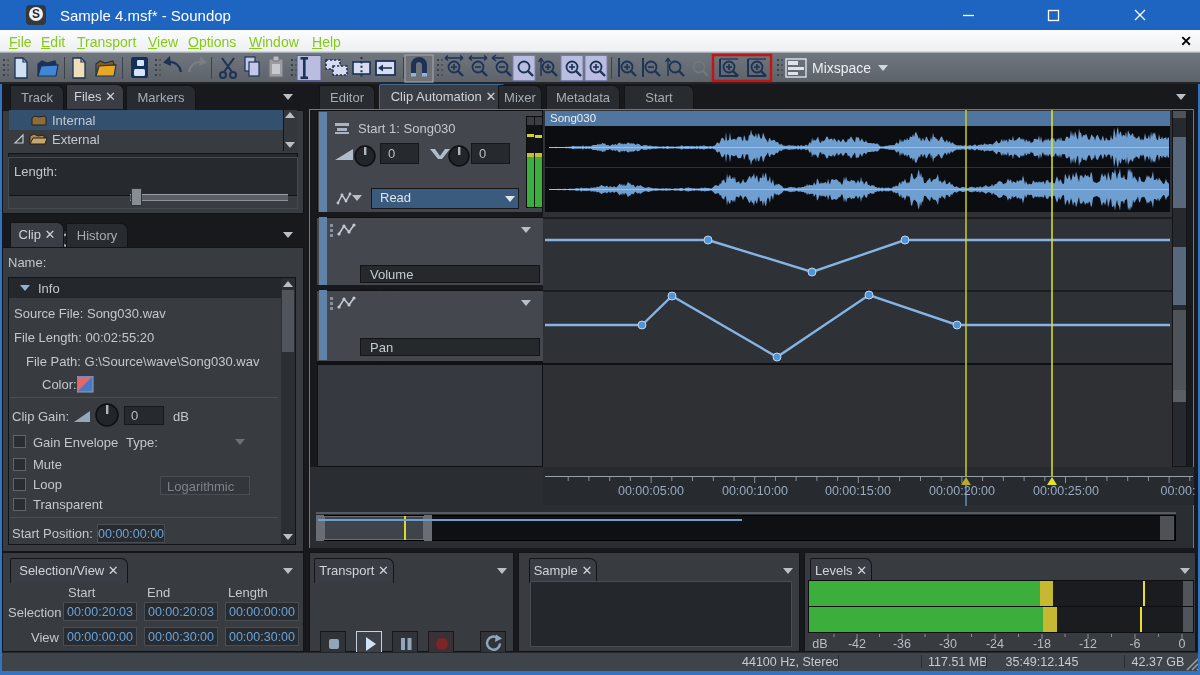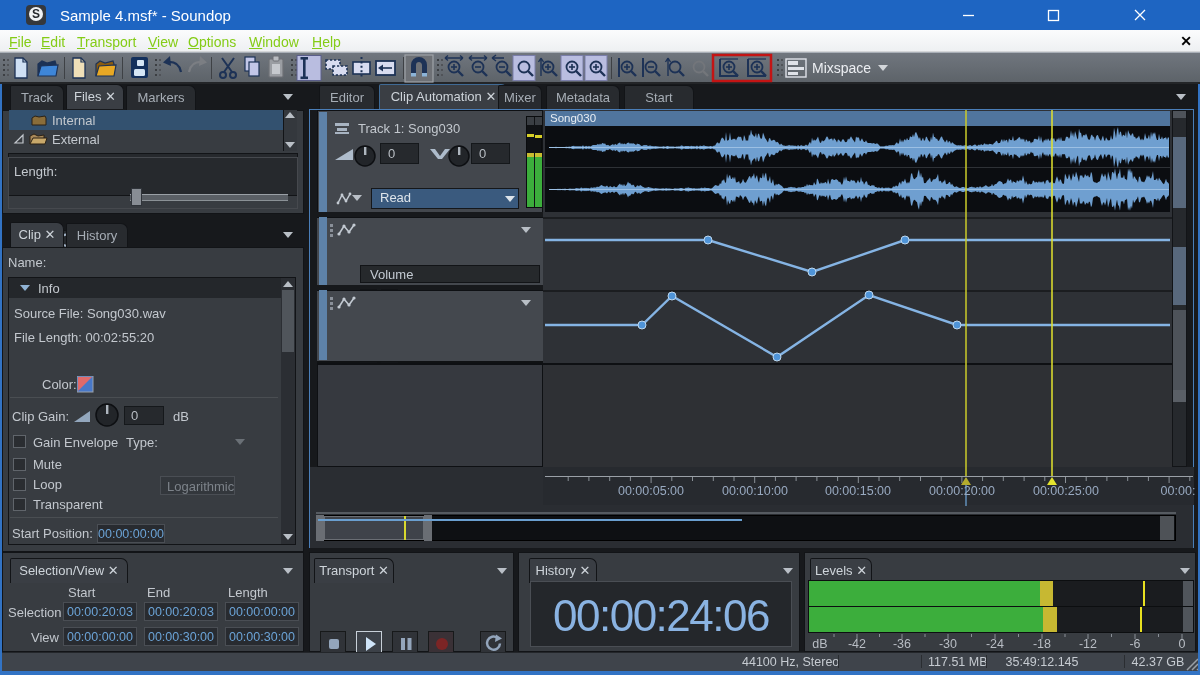--- a/index.html
+++ b/index.html
@@ -272,41 +272,42 @@
 <div class="abs" style="left:9px; top:278px; width:272px; height:20px; background:#24272b;"></div>
 <div class="abs" style="left:20px; top:285px; width:0; height:0; border-left:5px solid transparent; border-right:5px solid transparent; border-top:6px solid #8fb2d4;"></div>
 <div class="abs txt" style="left:38px; top:281px;">Info</div>
 
 <div class="abs" style="left:281px; top:278px; width:14px; height:266px; background:#2b2e33;"></div>
 <div class="abs" style="left:283px; top:281px; width:0; height:0; border-left:5px solid transparent; border-right:5px solid transparent; border-bottom:6px solid #b9bfc6;"></div>
 <div class="abs" style="left:283px; top:534px; width:0; height:0; border-left:5px solid transparent; border-right:5px solid transparent; border-top:6px solid #b9bfc6;"></div>
 <div class="abs" style="left:282px; top:290px; width:12px; height:62px; background:#50555b;"></div>
 <div class="abs txt" style="left:14px; top:306px;">Source File: Song030.wav</div>
 <div class="abs txt" style="left:14px; top:330px;">File Length: 00:02:55:20</div>
+<div class="abs txt" style="left:26px; top:354px;">File Path: G:\Source\wave\Song030.wav</div>
 <div class="abs txt" style="left:42px; top:377px;">Color:</div>
 <svg class="abs" style="left:77px; top:376px;" width="17" height="17">
       <rect x="0" y="0" width="16" height="16" fill="#4878c8" stroke="#9aa2ac"></rect>
       <path d="M1 1 L15 1 L1 15 Z" fill="#e06a6a"></path>
     </svg>
 <div class="abs sep-h" style="left:10px; top:397px; width:268px;"></div>
 <div class="abs txt" style="left:12px; top:409px;">Clip Gain:</div>
 <svg class="abs" style="left:72px; top:408px;" width="20" height="16">
       <path d="M2 14 L18 14 L18 3 Z" fill="#93a7bd"></path>
     </svg>
 <svg class="abs" style="left:94px; top:402px;" width="26" height="26">
       <circle cx="13" cy="13" r="11" fill="#222529" stroke="#0d0f12" stroke-width="1.5"></circle>
       <rect x="12" y="3" width="2.4" height="9" fill="#aeb6bf"></rect>
     </svg>
 <div class="abs fieldbox" style="left:124px; top:406px; width:40px; height:19px; color:#b9bec4; text-align:left; padding:1px 0 0 6px; background:#26292d; border-color:#15181b;">0</div>
 <div class="abs txt" style="left:173px; top:409px;">dB</div>
 <div class="abs chk" style="left:13px; top:435px;"></div>
 <div class="abs txt" style="left:33px; top:435px;">Gain Envelope</div>
 <div class="abs txt" style="left:124px; top:435px; color:#c3c8ce;"></div>
 <div class="abs txt" style="left:126px; top:435px;">Type:</div>
-<div class="abs box" style="left:160px; top:432px; width:75px; height:19px; background:#33373c; border-color:#4a4e54;">
+<div class="abs box" style="left:160px; top:432px; width:90px; height:19px; background:#33373c; border-color:#4a4e54;">
       <span style="position:absolute;left:6px;top:2px;font-size:13px;color:#7d838a;">Logarithmic</span>
     </div>
 <div class="abs ddarrow" style="left:235px; top:439px; border-top-color:#6a7076;"></div>
 <div class="abs chk" style="left:13px; top:458px;"></div>
 <div class="abs txt" style="left:33px; top:457px;">Mute</div>
 <div class="abs chk" style="left:13px; top:478px;"></div>
 <div class="abs txt" style="left:33px; top:477px;">Loop</div>
 <div class="abs chk" style="left:13px; top:498px;"></div>
 <div class="abs txt" style="left:33px; top:497px;">Transparent</div>
 <div class="abs sep-h" style="left:10px; top:517px; width:268px;"></div>
@@ -333,21 +334,21 @@
 <div class="abs" style="left:309px; top:109px; width:885px; height:439px; border:1px solid #4a7eb8; background:#17191c;"></div>
 
 <div class="abs" style="left:317px; top:110px; width:226px; height:251px; background:#43474d; border:1px solid #0e1013;"></div>
 <div class="abs" style="left:319px; top:112px; width:8px; height:247px; background:#5e82a8;"></div>
 
 <svg class="abs" style="left:333px; top:120px;" width="20" height="16">
       <rect x="2" y="3" width="14" height="3" fill="#a8b4c2"></rect>
       <rect x="4" y="8" width="10" height="3" fill="#a8b4c2"></rect>
       <rect x="2" y="12" width="14" height="2" fill="#a8b4c2"></rect>
     </svg>
-<div class="abs txt" style="left:358px; top:121px;">Track 1: Song030</div>
+<div class="abs txt" style="left:358px; top:121px;">Start 1: Song030</div>
 <svg class="abs" style="left:333px; top:146px;" width="22" height="16">
       <path d="M2 14 L20 14 L20 3 Z" fill="#aebccb"></path>
     </svg>
 <svg class="abs" style="left:353px; top:144px;" width="24" height="24">
       <circle cx="12" cy="12" r="10" fill="#222529" stroke="#0d0f12" stroke-width="1.5"></circle>
       <rect x="11" y="3" width="2.4" height="8" fill="#aeb6bf"></rect>
     </svg>
 <div class="abs fieldbox" style="left:380px; top:143px; width:39px; height:21px; color:#b9bec4; text-align:left; padding-left:7px; line-height:20px; background:#26292d; border-color:#15181b;">0</div>
 <svg class="abs" style="left:428px; top:146px;" width="24" height="16">
       <path d="M2 3 L7 3 L12 10 L17 3 L22 3 L14 13 L10 13 Z" fill="#aebccb"></path>
@@ -410,20 +411,23 @@
 <div class="abs" style="left:317px; top:290px; width:226px; height:71px; background:#44484e; border-top:1px solid #0e1013;"></div>
 <div class="abs" style="left:319px; top:290px; width:8px; height:70px; background:#5e82a8;"></div>
 <div class="abs" style="left:330px; top:297px; width:3px; height:3px; background:#8a9099; box-shadow:0 5px 0 #8a9099, 0 10px 0 #8a9099;"></div>
 <svg class="abs" style="left:337px; top:295px;" width="22" height="15">
       <path d="M2 12 L7 4 L12 10 L17 3" fill="none" stroke="#c3cad2" stroke-width="1.6"></path>
       <circle cx="2" cy="12" r="1.6" fill="#c3cad2"></circle>
       <circle cx="7" cy="4" r="1.6" fill="#c3cad2"></circle>
       <circle cx="12" cy="10" r="1.6" fill="#c3cad2"></circle>
       <circle cx="17" cy="3" r="1.6" fill="#c3cad2"></circle>
     </svg>
+<div class="abs box" style="left:360px; top:294px; width:180px; height:18px; background:#26292c;">
+      <span style="position:absolute;left:9px;top:1px;font-size:13px;color:#c3cad2;">Pan</span>
+    </div>
 <div class="abs ddarrow" style="left:521px; top:300px;"></div>
 <div class="abs box" style="left:360px; top:318px; width:17px; height:17px; background:#2e3136;"><svg width="15" height="15">
         <path d="M5 6.5 V5 a2.5 2.5 0 0 1 5 0 v1.5" fill="none" stroke="#c3cad2" stroke-width="1.5"></path>
         <rect x="3.5" y="6.5" width="8" height="6.5" rx="2" fill="none" stroke="#c3cad2" stroke-width="1.4"></rect>
       </svg></div>
 <div class="abs box" style="left:381px; top:318px; width:17px; height:17px; background:#2e3136;"><svg width="15" height="15">
         <path d="M2 10 L9 3 L13 7 L6 14 Z" fill="#d8dde2"></path>
         <path d="M6 14 L13 7 L13 10 L9 14 Z" fill="#e09020"></path>
       </svg></div>
 
@@ -592,25 +596,24 @@
         <path d="M7 6 L15 12 L7 18 Z" fill="#93a5bb"></path>
         <rect x="16" y="6" width="3.5" height="12" fill="#93a5bb"></rect>
       </svg></div>
 <div class="abs box tbtn" style="left:480px; top:621px;"><svg width="26" height="24">
         <rect x="6" y="5" width="14" height="14" rx="4" fill="none" stroke="#93a5bb" stroke-width="1.7"></rect>
         <rect x="10" y="9" width="6" height="6" fill="#93a5bb"></rect>
       </svg></div>
 
 <div class="abs panel" style="left:518px; top:552px; width:282px; height:100px;"></div>
 <div class="abs tab active" style="left:529px; top:558px; width:68px;">
-      <span class="lbl">History ✕</span>
+      <span class="lbl">Sample ✕</span>
     </div>
 <div class="abs ddarrow" style="left:783px; top:568px;"></div>
 <div class="abs" style="left:530px; top:581px; width:262px; height:66px; background:#24272b; border:1px solid #4a4e54;"></div>
-<div class="abs" style="left:530px; top:592px; width:262px; height:48px; font-size:44px; color:#8ab3e2; text-align:center; line-height:48px; letter-spacing:-1.5px;">00:00:24:06</div>
 
 <div class="abs panel" style="left:804px; top:552px; width:392px; height:100px;"></div>
 <div class="abs tab active" style="left:810px; top:558px; width:62px;">
       <span class="lbl">Levels ✕</span>
     </div>
 <div class="abs ddarrow" style="left:1180px; top:568px;"></div>
 <div class="abs" style="left:808px; top:580px; width:386px; height:53px; background:#1a1c1f; border:1px solid #0c0e10;"></div>
 <div class="abs" style="left:1183px; top:581px; width:10px; height:25px; background:#50555b;"></div>
 <div class="abs" style="left:1183px; top:607px; width:10px; height:25px; background:#50555b;"></div>
 <div class="abs" style="left:809px; top:581px; width:231px; height:25px; background:#3cae3c;"></div>

